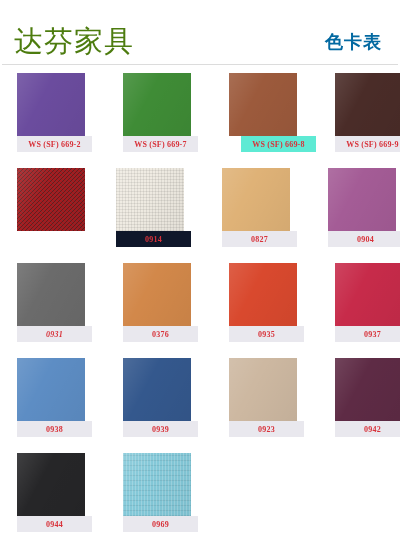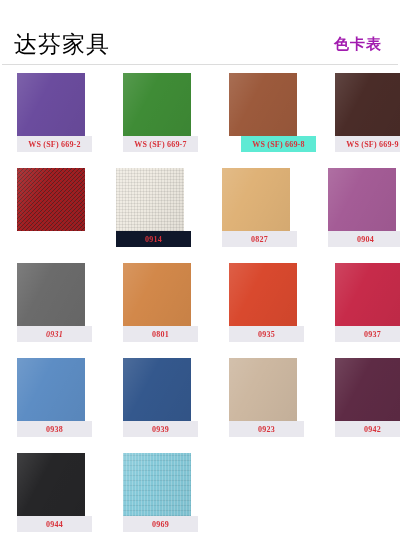--- a/index.html
+++ b/index.html
@@ -26,32 +26,32 @@
     position: relative;
     height: 64px;
     padding: 0 14px;
     display: flex;
     align-items: flex-end;
     justify-content: space-between;
     box-sizing: border-box;
   }
   .brand {
     font-family: "Liberation Serif", "DejaVu Serif", serif;
-    font-size: 23px;
+    font-size: 29px;
     line-height: 1;
-    color: #000000;
+    color: #4d7c0f;
     letter-spacing: 1px;
     padding-bottom: 8px;
     white-space: nowrap;
   }
   .sheet-title {
     font-family: "Liberation Sans", sans-serif;
-    font-size: 15px;
+    font-size: 18px;
     font-weight: bold;
-    color: #a21caf;
+    color: #0369a1;
     letter-spacing: 1px;
     padding-bottom: 10px;
     padding-right: 4px;
     white-space: nowrap;
   }
   .header-rule {
     height: 1px;
     background: #dcdcdc;
     margin: 0 2px 0 2px;
   }
@@ -214,21 +214,21 @@
             <div class="tex grain"></div>
             <div class="sheen"></div>
           </div>
           <div class="label" style="background: rgb(233, 232, 238); color: rgb(216, 50, 58); font-style: italic;">0931</div>
         </div>
         <div class="cell">
           <div class="chip" style="background: rgb(210, 136, 74);">
             <div class="tex grain"></div>
             <div class="sheen"></div>
           </div>
-          <div class="label" style="background: rgb(233, 232, 238); color: rgb(216, 50, 58);">0801</div>
+          <div class="label" style="background: rgb(233, 232, 238); color: rgb(216, 50, 58);">0376</div>
         </div>
         <div class="cell">
           <div class="chip" style="background: rgb(217, 73, 46);">
             <div class="tex grain"></div>
             <div class="sheen"></div>
           </div>
           <div class="label" style="background: rgb(233, 232, 238); color: rgb(216, 50, 58);">0935</div>
         </div>
         <div class="cell">
           <div class="chip" style="background: rgb(199, 43, 74);">

